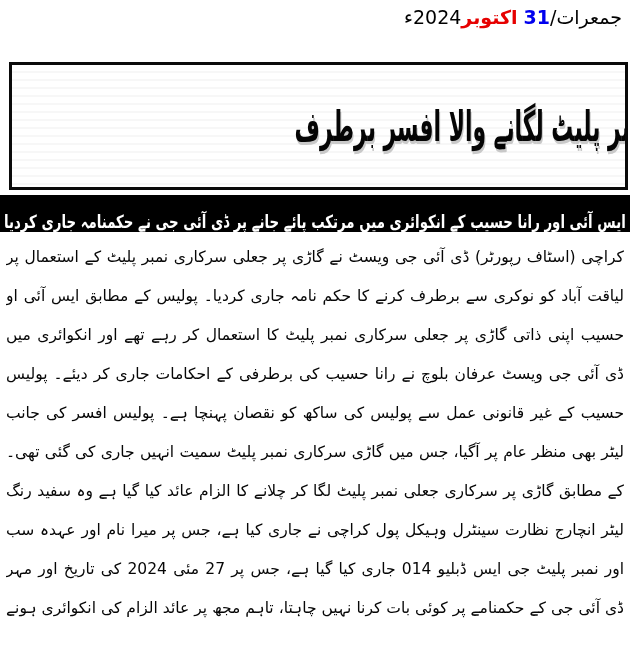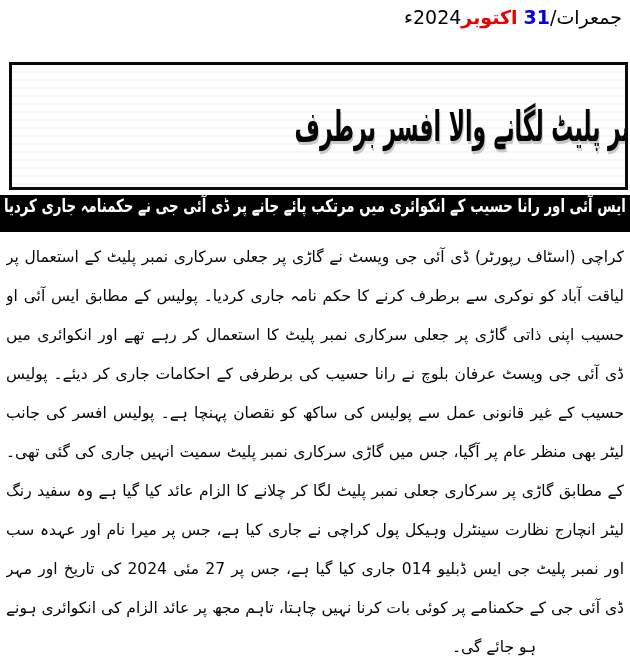--- a/index.html
+++ b/index.html
@@ -44,21 +44,21 @@
     font-size:42px;
     letter-spacing:-1px;
     color:#050505;
     text-shadow:2px 3px 0 #c9c9c9;
     transform-origin:center center;
   }
   
   .subhead-band{
     position:absolute;top:195px;left:0;right:0;height:37px;
     background:var(--band-bg);
-    display:flex;align-items:flex-start;justify-content:center;
+    display:flex;align-items:flex-end;justify-content:center;
     overflow:hidden;
   }
   .subhead{
     display:inline-block;
     white-space:nowrap;
     color:#ffffff;
     font-size:18px;
     font-weight:bold;
     transform-origin:center center;
   }
@@ -105,16 +105,15 @@
       <div class="article-line">کراچی (اسٹاف رپورٹر) ڈی آئی جی ویسٹ نے گاڑی پر جعلی سرکاری نمبر پلیٹ کے استعمال پر ایس آئی او</div>
       <div class="article-line">لیاقت آباد کو نوکری سے برطرف کرنے کا حکم نامہ جاری کردیا۔ پولیس کے مطابق ایس آئی او لیاقت آباد رانا</div>
       <div class="article-line">حسیب اپنی ذاتی گاڑی پر جعلی سرکاری نمبر پلیٹ کا استعمال کر رہے تھے اور انکوائری میں مرتکب پائے جانے پر</div>
       <div class="article-line">ڈی آئی جی ویسٹ عرفان بلوچ نے رانا حسیب کی برطرفی کے احکامات جاری کر دیئے۔ پولیس کے مطابق رانا</div>
       <div class="article-line">حسیب کے غیر قانونی عمل سے پولیس کی ساکھ کو نقصان پہنچا ہے۔ پولیس افسر کی جانب سے نظارت سے جاری</div>
       <div class="article-line">لیٹر بھی منظر عام پر آگیا، جس میں گاڑی سرکاری نمبر پلیٹ سمیت انہیں جاری کی گئی تھی۔ برطرف افسر رانا حسیب</div>
       <div class="article-line">کے مطابق گاڑی پر سرکاری جعلی نمبر پلیٹ لگا کر چلانے کا الزام عائد کیا گیا ہے وہ سفید رنگ کی ٹویوٹا کرولا کار کا</div>
       <div class="article-line">لیٹر انچارج نظارت سینٹرل وہیکل پول کراچی نے جاری کیا ہے، جس پر میرا نام اور عہدہ سب انسپکٹر، شناختی کارڈ</div>
       <div class="article-line">اور نمبر پلیٹ جی ایس ڈبلیو 014 جاری کیا گیا ہے، جس پر 27 مئی 2024 کی تاریخ اور مہر بھی لگی ہوئی ہے۔</div>
       <div class="article-line">ڈی آئی جی کے حکمنامے پر کوئی بات کرنا نہیں چاہتا، تاہم مجھ پر عائد الزام کی انکوائری ہونے پر صورتحال واضح</div>
-      <div class="article-line short-line">ہو جائے گی۔</div>
     </section>
 
 </div>
 
 </body></html>

